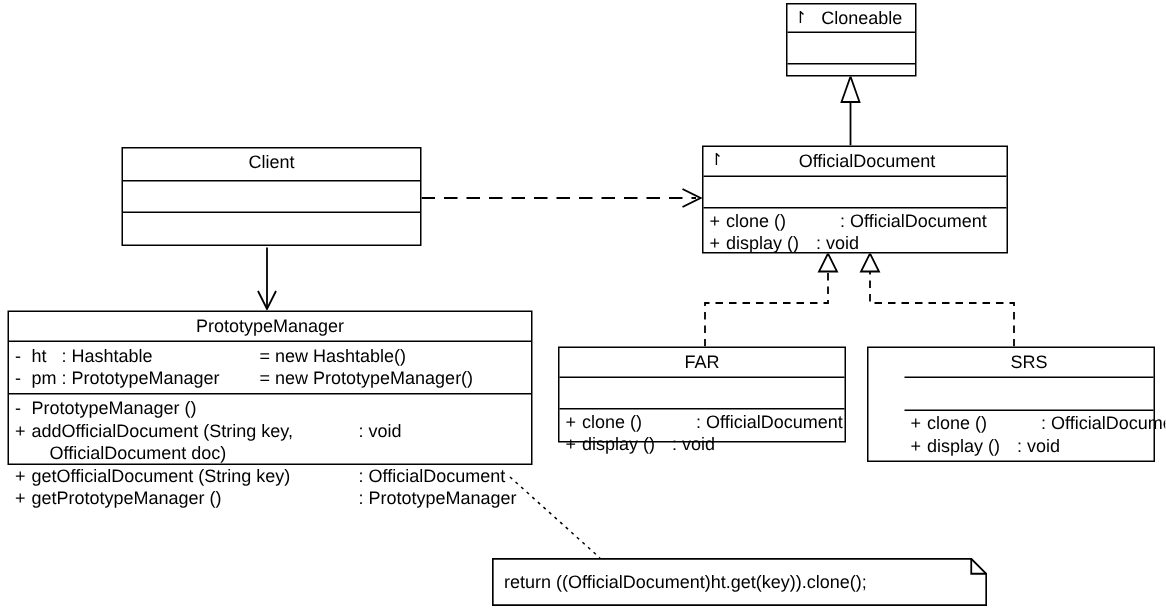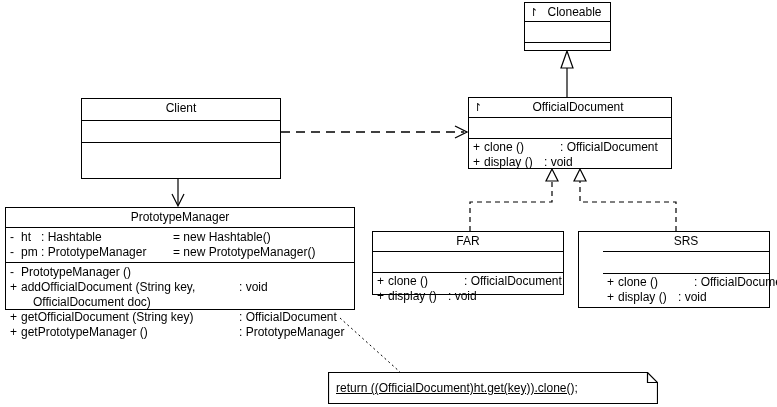--- a/index.html
+++ b/index.html
@@ -81,21 +81,20 @@
     box-sizing: border-box;
     font-size: 12px;
     color: #000;
   }
   .uml-note .note-text {
     position: absolute;
     left: 8px;
     top: 9px;
     white-space: nowrap;
     font-size: 12px;
-    text-decoration: underline;
   }
 </style>
 </head>
 <body>
 
 <div id="canvas">
 
   <svg id="wires" viewBox="0 0 777 407">
 
     <g>
@@ -130,21 +129,21 @@
 
   <div class="uml-class" style="left:524px; top:2px; width:87px; height:49px;">
     <div class="uml-name" style="height:19px; padding-left:16px;">
       <span class="iface-mark">↾</span>
       <span>Cloneable</span>
     </div>
     <div class="uml-compartment empty" style="height:15px;"></div>
     <div class="uml-compartment empty" style="height:14px;"></div>
   </div>
 
-  <div class="uml-class" style="left:81px; top:98px; width:200px; height:81px;">
+  <div class="uml-class" style="left:81px; top:98px; width:200px; height:66px;">
     <div class="uml-name" style="height:22px;">
       <span>Client</span>
     </div>
     <div class="uml-compartment empty" style="height:22px;"></div>
     <div class="uml-compartment empty" style="height:21px;"></div>
   </div>
 
   <div class="uml-class" style="left:468px; top:97px; width:204px; height:72px;">
     <div class="uml-name" style="height:21px; padding-left:18px;">
       <span class="iface-mark">↾</span>

